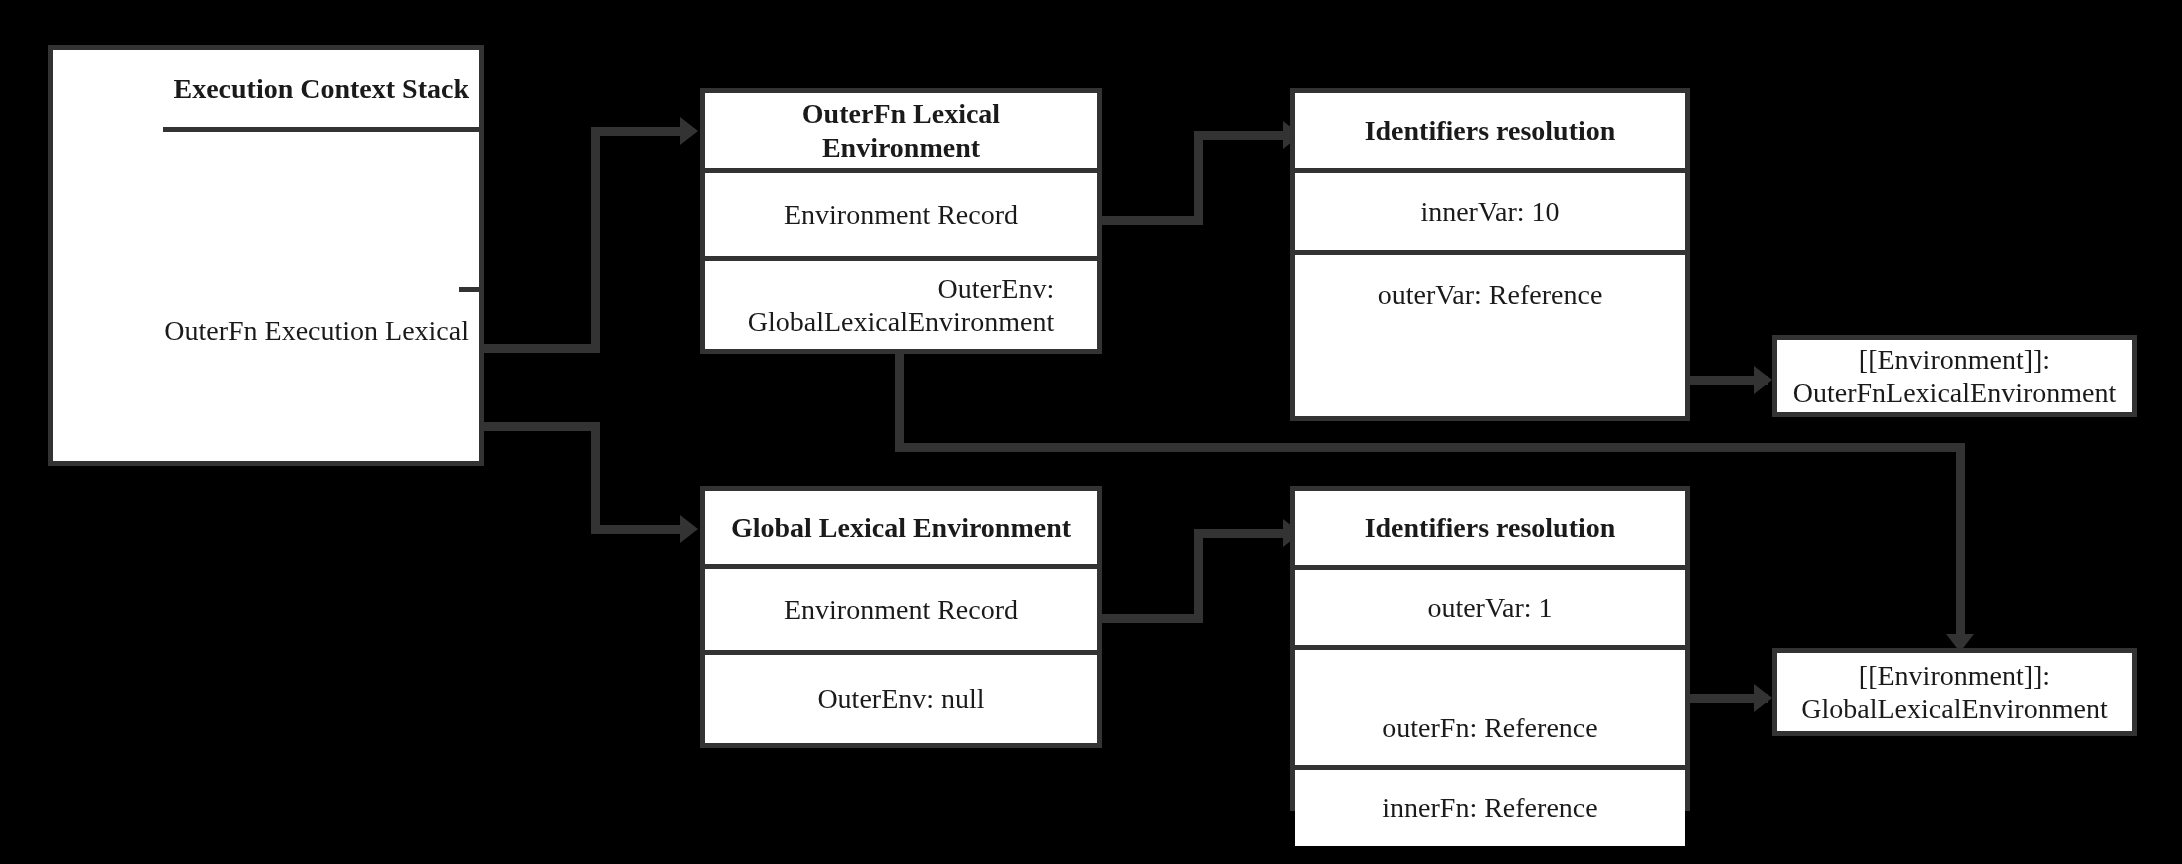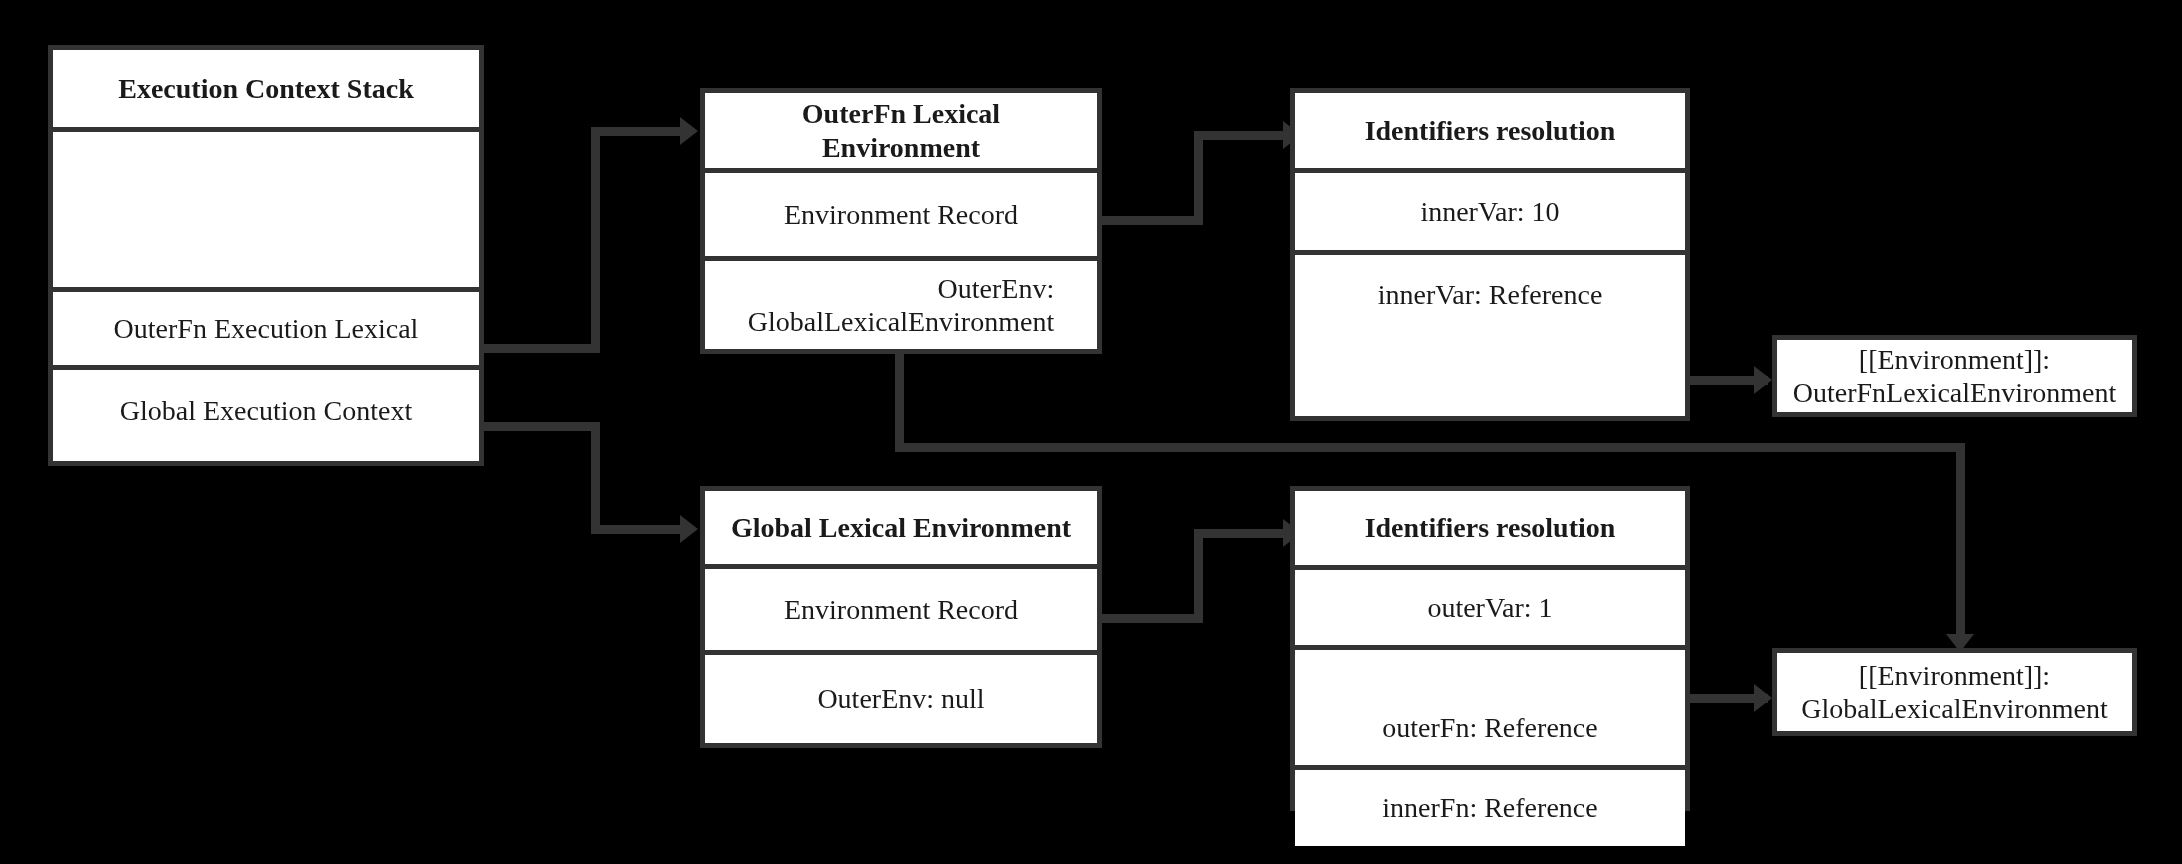--- a/index.html
+++ b/index.html
@@ -102,39 +102,38 @@
   <div class="arrow-r" style="left:1283px; top:519px;"></div>
 
   <div class="hline" style="left:1681px; top:694px; width:87px;"></div>
   <div class="arrow-r" style="left:1754px; top:684px;"></div>
 
   <div class="vline" style="left:895px; top:350px; height:101px;"></div>
   <div class="hline" style="left:895px; top:443px; width:1070px;"></div>
   <div class="vline" style="left:1956px; top:443px; height:198px;"></div>
   <div class="arrow-d" style="left:1946px; top:634px;"></div>
 
-  <div class="uml-box" style="left:48px; top:45px; width:436px; height:421px;">
+  <div class="uml-box" style="left:48px; top:45px; width:436px; height:421px;align-items:flex-end;">
     <div class="uml-row header" style="height:82px; flex:0 0 82px;">Execution Context  Stack</div>
     <div class="uml-row" style="height:160px; flex:0 0 160px;"></div>
     <div class="uml-row" style="height:78px; flex:0 0 78px;">OuterFn Execution Lexical</div>
-    <div class="uml-row" style="height:81px; flex:0 0 81px;">Global Execution Context</div>
   </div>
 
   <div class="uml-box" style="left:700px; top:88px; width:402px; height:266px;">
     <div class="uml-row header" style="height:80px; flex:0 0 80px;">OuterFn Lexical
 Environment</div>
     <div class="uml-row" style="height:88px; flex:0 0 88px;">Environment Record</div>
     <div class="uml-row" style="height:88px; flex:0 0 88px;text-align:right;">OuterEnv:
 GlobalLexicalEnvironment</div>
   </div>
 
   <div class="uml-box" style="left:1290px; top:88px; width:400px; height:333px;">
     <div class="uml-row header" style="height:80px; flex:0 0 80px;">Identifiers resolution</div>
     <div class="uml-row" style="height:82px; flex:0 0 82px;">innerVar: 10</div>
-    <div class="uml-row" style="height:79px; flex:0 0 79px;">innerVar: Reference</div>
+    <div class="uml-row" style="height:79px; flex:0 0 79px;">outerVar: Reference</div>
   </div>
 
   <div class="uml-box" style="left:1772px; top:335px; width:365px; height:82px;">
     <div class="uml-row" style="height:100%; flex:1 1 auto;">[[Environment]]:
 OuterFnLexicalEnvironment</div>
   </div>
 
   <div class="uml-box" style="left:700px; top:486px; width:402px; height:262px;">
     <div class="uml-row header" style="height:78px; flex:0 0 78px;">Global Lexical Environment</div>
     <div class="uml-row" style="height:86px; flex:0 0 86px;">Environment Record</div>

